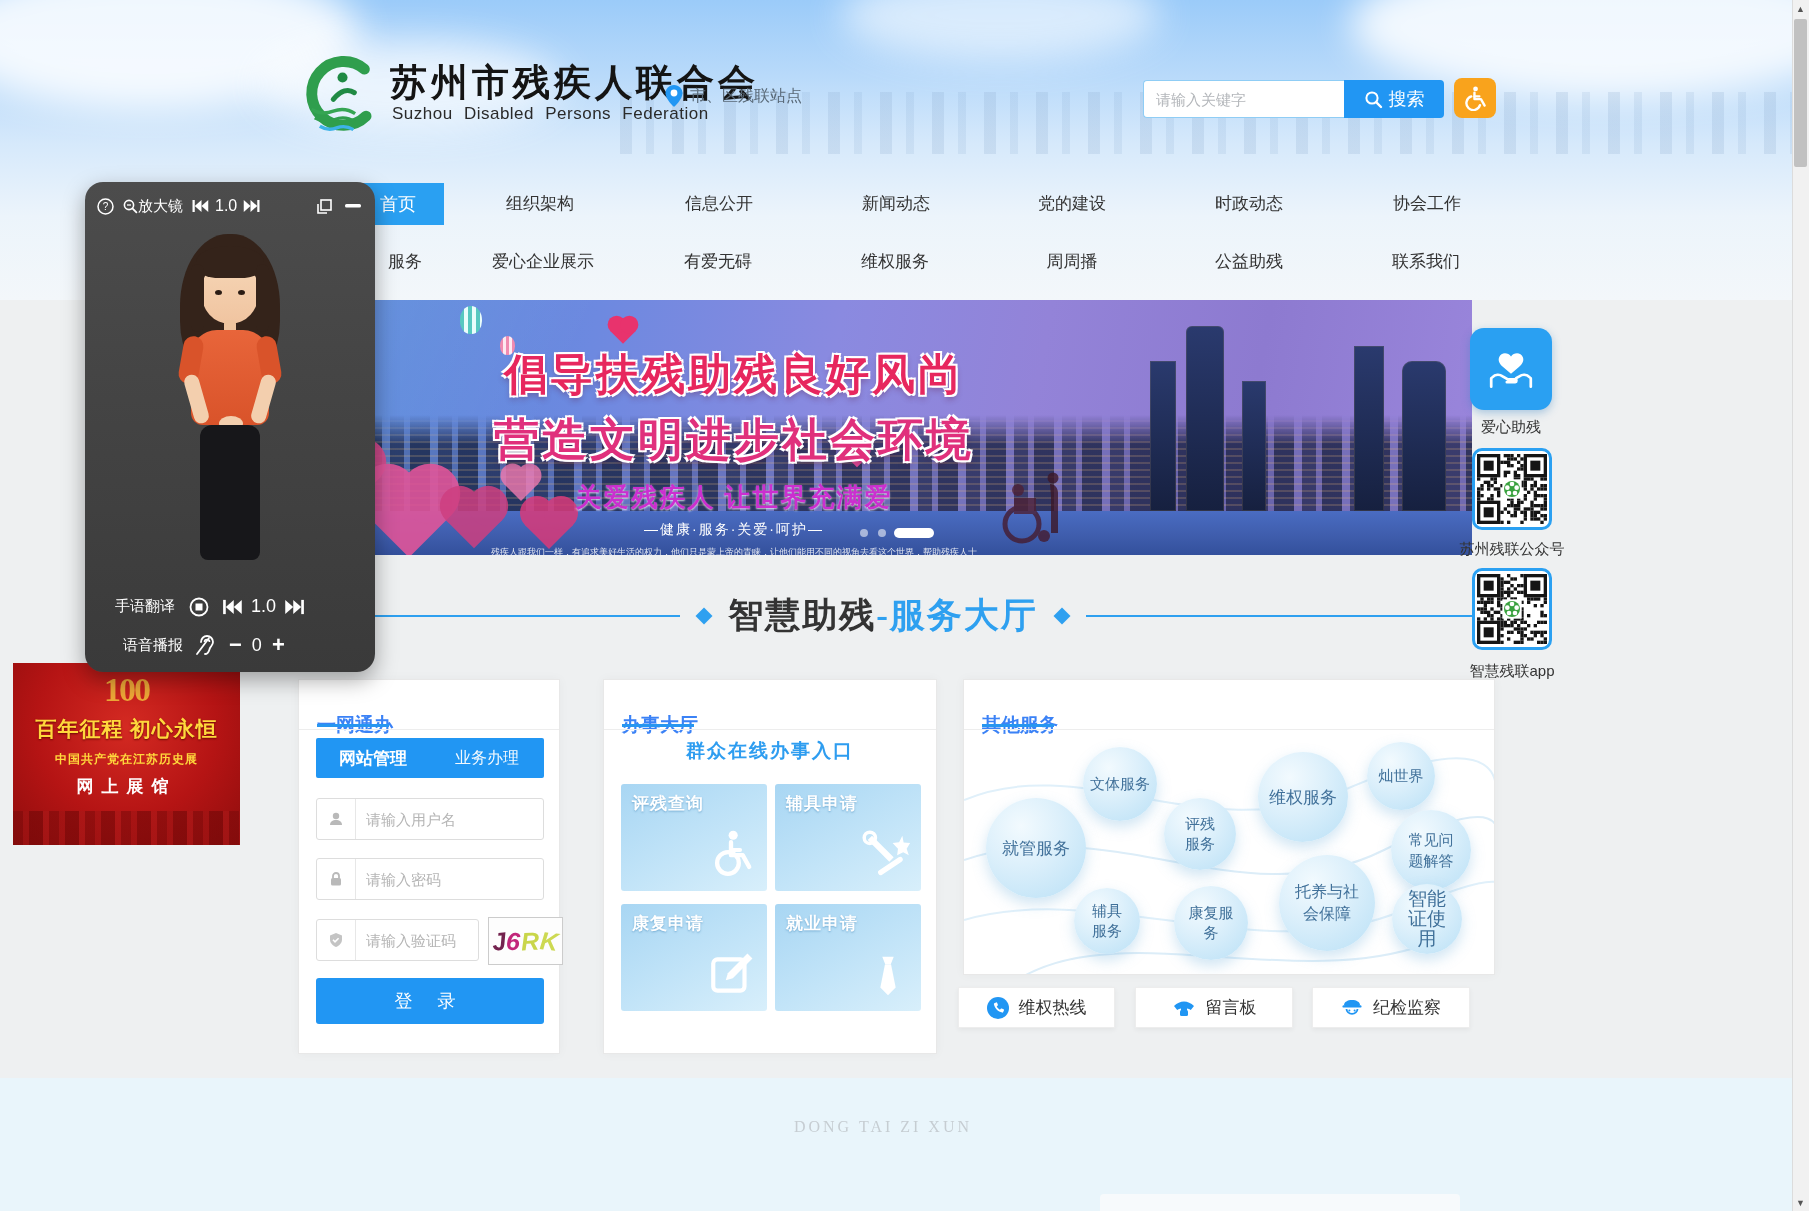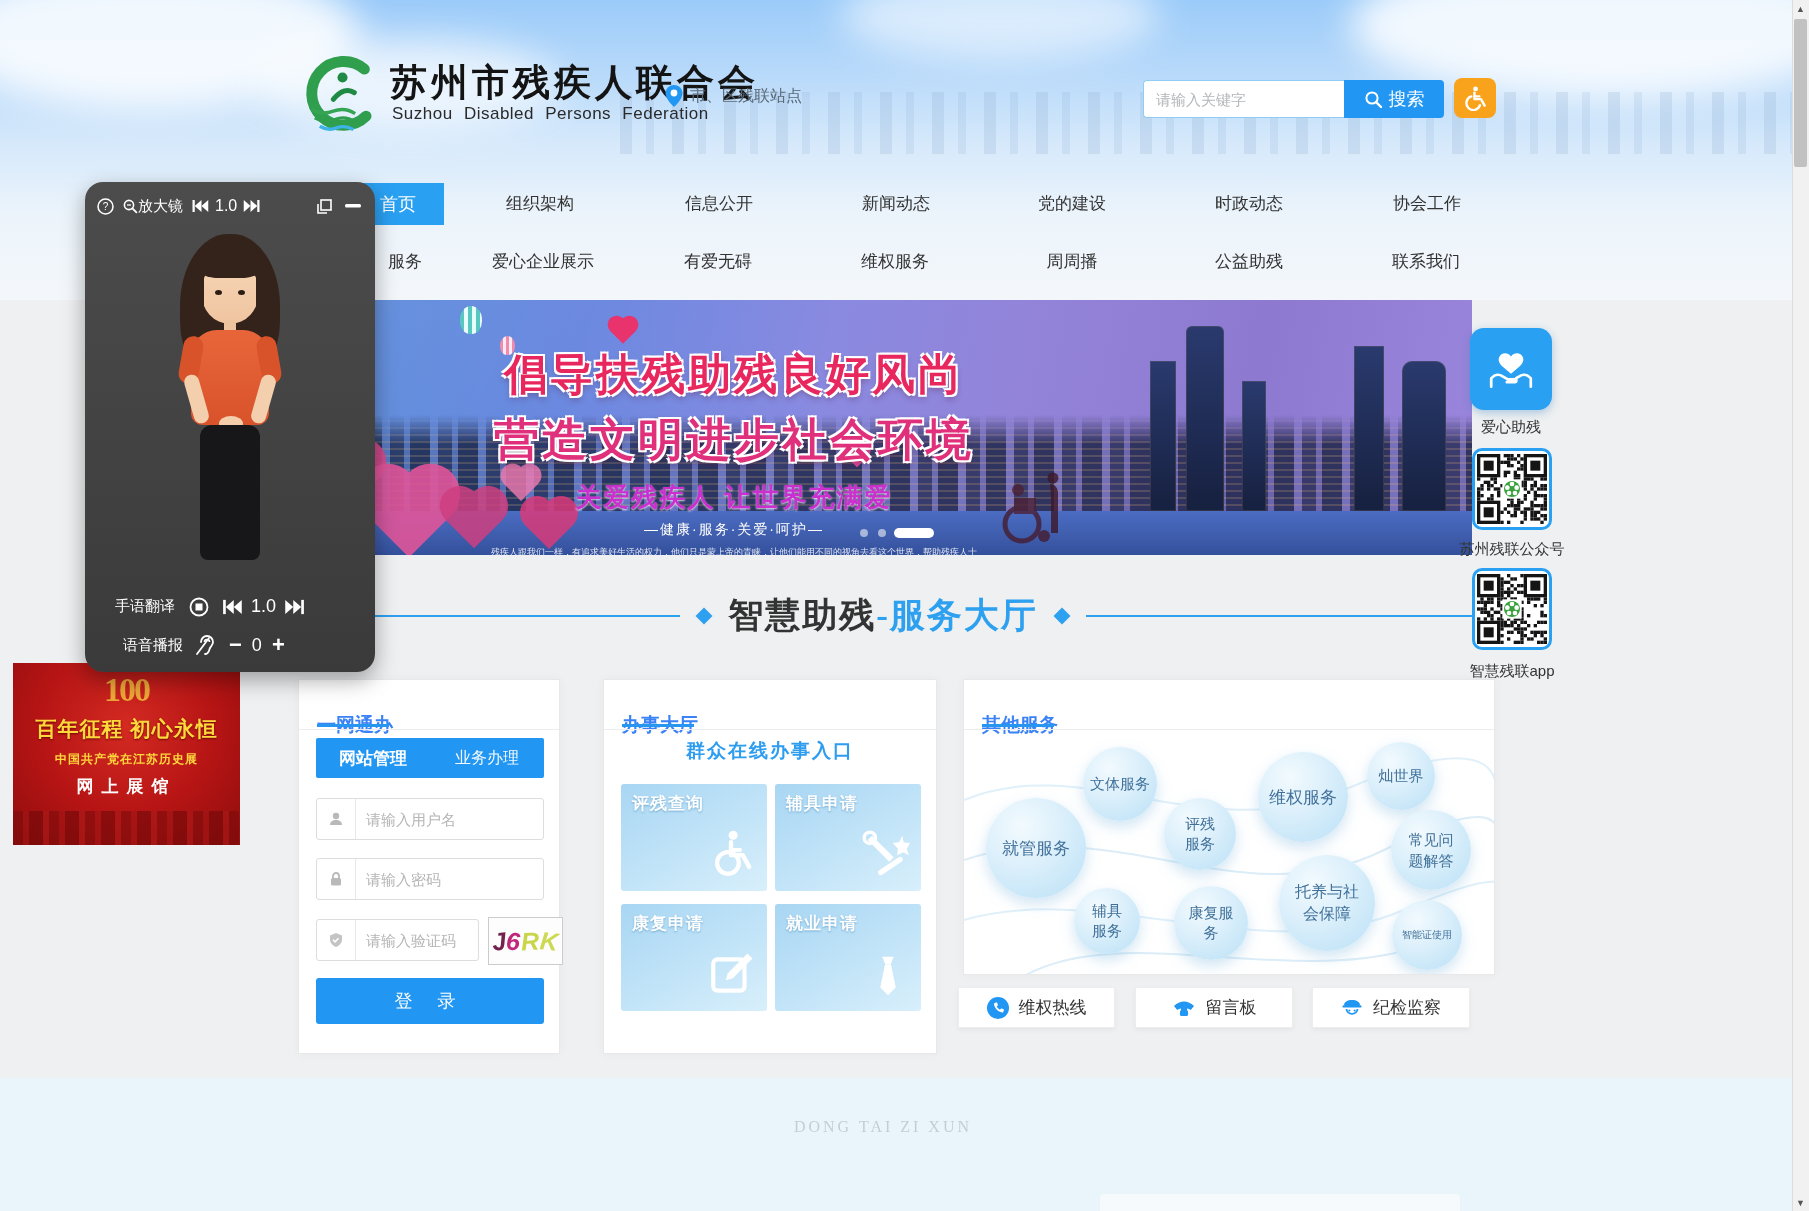--- a/index.html
+++ b/index.html
@@ -706,21 +706,21 @@
       </div>
     <div class="bubble" style="left:110px;top:208px;width:66px;height:66px;font-size:15px;line-height:20px;">
         <span style="width:34px;">辅具服务</span>
       </div>
     <div class="bubble" style="left:210px;top:206px;width:74px;height:74px;font-size:15px;line-height:20px;">
         <span style="width:52px;">康复服务</span>
       </div>
     <div class="bubble" style="left:315px;top:175px;width:96px;height:96px;font-size:16px;line-height:22px;">
         <span style="width:70px;">托养与社会保障</span>
       </div>
-    <div class="bubble" style="left:428px;top:220px;width:70px;height:70px;font-size:10px;line-height:20px;">
+    <div class="bubble" style="left:428px;top:204px;width:70px;height:70px;font-size:19px;line-height:20px;">
         <span style="width:50px;">智能证使用</span>
       </div>
   </div>
 
   <div class="hotline" style="left:958px;width:157px;">
     <span style="display:inline-flex;">
       <svg width="22" height="22" viewBox="0 0 22 22">
           <circle cx="11" cy="11" r="11" fill="#2196f3"></circle>
           <path d="M7.3 6.2l1.8-.8c.4-.2.8 0 1 .4l.8 1.9c.1.3 0 .7-.2.9l-1 .9c.7 1.4 1.8 2.5 3.2 3.2l.9-1c.2-.3.6-.4.9-.2l1.9.8c.4.2.5.6.4 1l-.8 1.8c-.2.4-.6.6-1 .5-4.1-.9-7.3-4.1-8.3-8.3-.1-.4.1-.9.4-1.1z" fill="#fff"></path>
         </svg>

